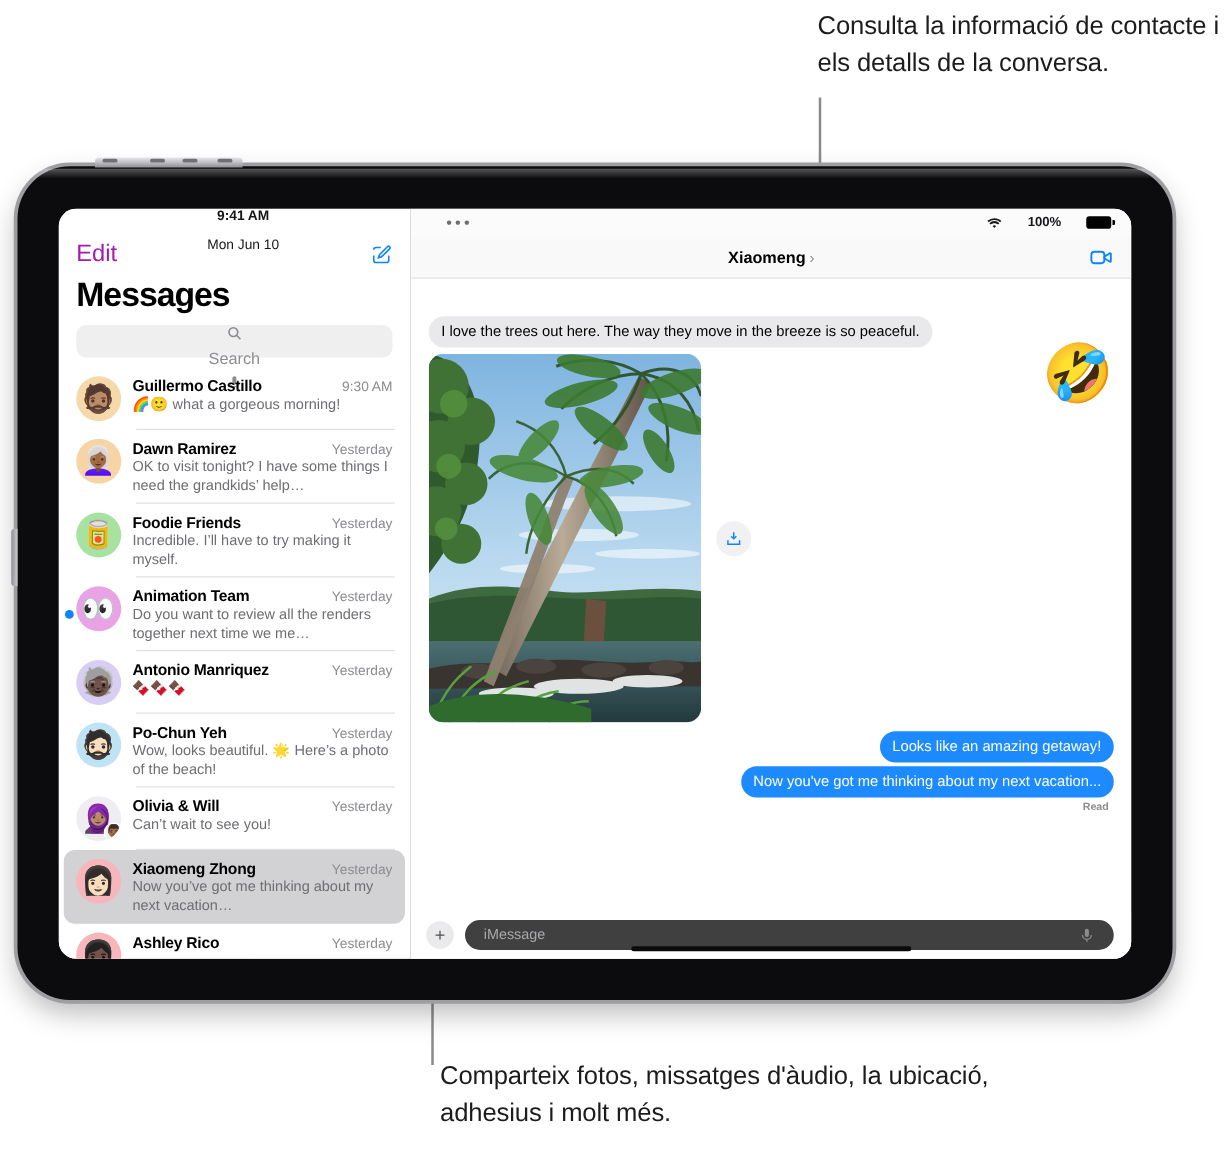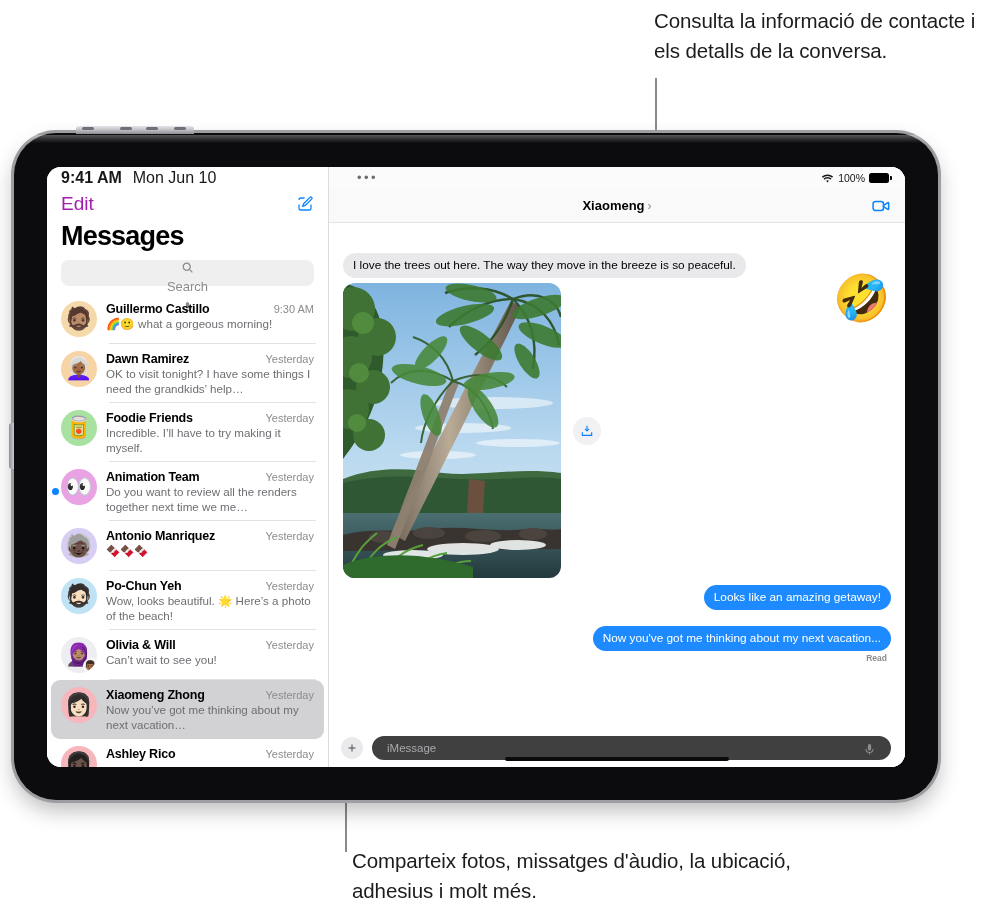--- a/index.html
+++ b/index.html
@@ -83,21 +83,21 @@
     background: #ffffff;
     border-right: 1px solid #dcdcdf;
     position: relative;
     flex-shrink: 0;
   }
   #statusbar {
     height: 22px;
     display: flex; align-items: center;
     padding-left: 14px;
     gap: 11px;
-    font-size: 16px; font-weight: bold; color: #17171a;
+    font-size: 11px; font-weight: bold; color: #17171a; flex-direction: column;
   }
   #sb-date { font-weight: normal; }
   #sidebar-toolbar {
     height: 30px;
     display: flex; align-items: center; justify-content: space-between;
     padding: 0 14px;
   }
   #edit-btn { color: #a21caf; font-size: 19px; cursor: pointer; }
   #compose-icon { width: 18px; height: 18px; color: #0a84ff; }
   #messages-title {
@@ -152,21 +152,21 @@
   }
 
   
   #convo-pane { flex: 1; display: flex; flex-direction: column; position: relative; background: #fff; }
   #convo-status {
     height: 22px; display: flex; align-items: center;
     justify-content: space-between; padding: 0 16px;
     background: #fbfbfb;
   }
   #dots { letter-spacing: 2.5px; color: #6e6e73; font-size: 13px; line-height: 8px; padding-left: 12px;}
-  #status-right { display: flex; align-items: center; gap: 4px; font-size: 10.5px; font-weight: normal; color: #17171a; }
+  #status-right { display: flex; align-items: center; gap: 20px; font-size: 10.5px; font-weight: bold; color: #17171a; }
   #battery-shell {
     width: 20px; height: 10px; border-radius: 2.5px; background: #000;
     position: relative;
   }
   #battery-shell::after {
     content:""; position:absolute; right:-2.5px; top:3px;
     width:2px; height:4px; background:#000; border-radius:0 1px 1px 0;
   }
   #convo-header {
     height: 34px; display: flex; align-items: center; justify-content: center;
@@ -183,21 +183,21 @@
 
   #thread { flex: 1; position: relative; padding: 10px 14px 0 14px; overflow: hidden; }
   #sticker-emoji { position: absolute; right: 14px; top: 52px; font-size: 46px; line-height: 1; }
   .bubble {
     font-size: 11.8px; line-height: 15px;
     padding: 5px 10px; border-radius: 14px;
     display: inline-block; max-width: 78%;
   }
   .bubble.received { background: #e9e9eb; color: #000; }
   .bubble.sent { background: #1d8bff; color: #fff; }
-  .row { display: flex; margin-top: 16px; }
+  .row { display: flex; margin-top: 3px; }
   .row.left { justify-content: flex-start; }
   .row.right { justify-content: flex-end; }
   #photo-row { display: flex; align-items: center; gap: 12px; margin-top: 5px; }
   #photo {
     width: 218px; height: 295px; border-radius: 12px;
     overflow: hidden; flex-shrink: 0; position: relative;
   }
   #save-btn {
     width: 28px; height: 28px; border-radius: 50%;
     background: #f1f1f3; display: flex; align-items: center; justify-content: center;

